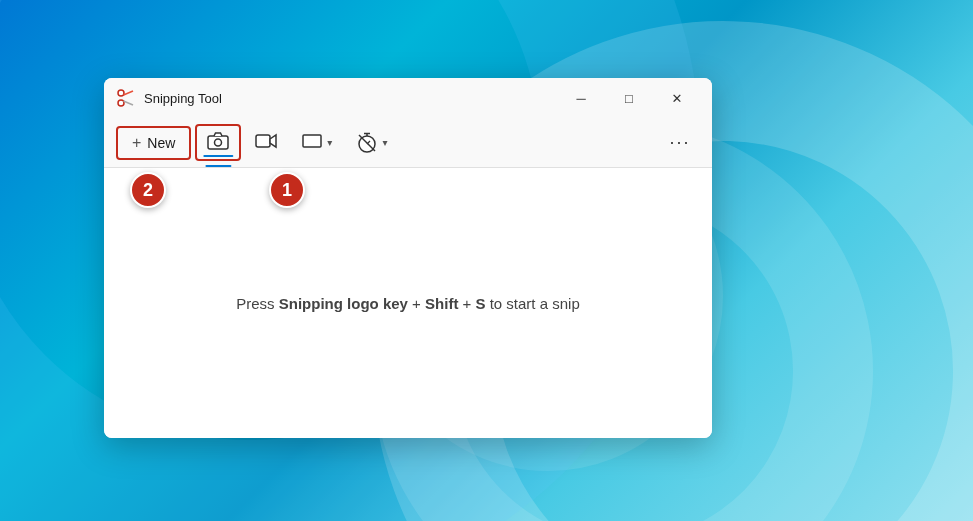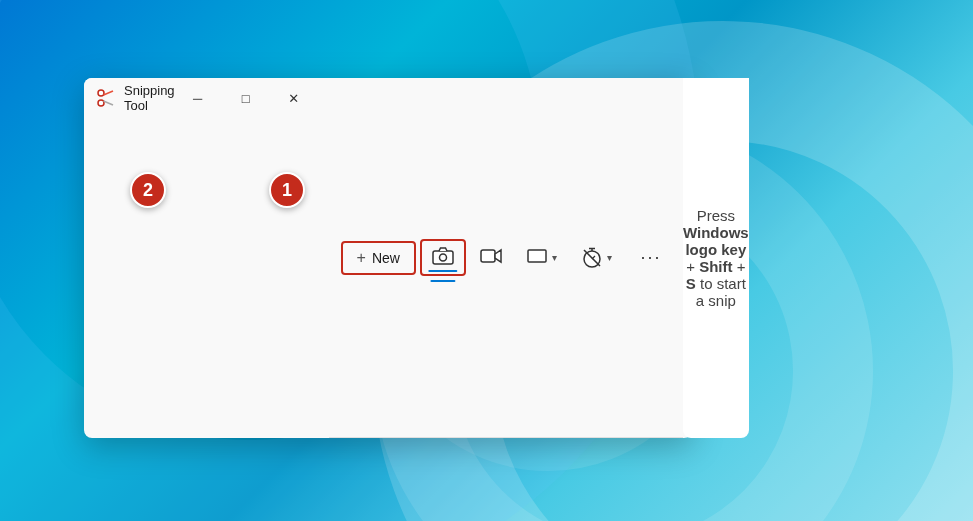--- a/index.html
+++ b/index.html
@@ -58,27 +58,28 @@
       border-radius: 50%;
       border: 160px solid rgba(100,200,255,0.15);
       top: -300px;
       left: -200px;
     }
 
     
     .window {
       position: absolute;
       top: 78px;
-      left: 84px;
+      left: 104px;
       width: 608px;
       height: 360px;
       background: #f9f9f9;
       border-radius: 8px;
       box-shadow: 0 8px 32px rgba(0,0,0,0.25);
       display: flex;
+      flex-direction: column;
     }
 
     
     .titlebar {
       display: flex;
       align-items: center;
       justify-content: space-between;
       padding: 0 12px;
       height: 40px;
       background: #f9f9f9;
@@ -352,21 +353,21 @@
 
       <div class="toolbar-spacer"></div>
 
       <button class="more-btn">
         <span>···</span>
       </button>
     </div>
 
     <div class="content">
       <p class="hint-text">
-        Press <strong>Windows logo key</strong> + <strong>Shift</strong> + <strong>S</strong> to start a snip
+        Press <strong>Snipping logo key</strong> + <strong>Shift</strong> + <strong>S</strong> to start a snip
       </p>
     </div>
   </div>
 
   <div class="badge badge-1">
     <span>1</span>
   </div>
 
   <div class="badge badge-2">
     <span>2</span>

